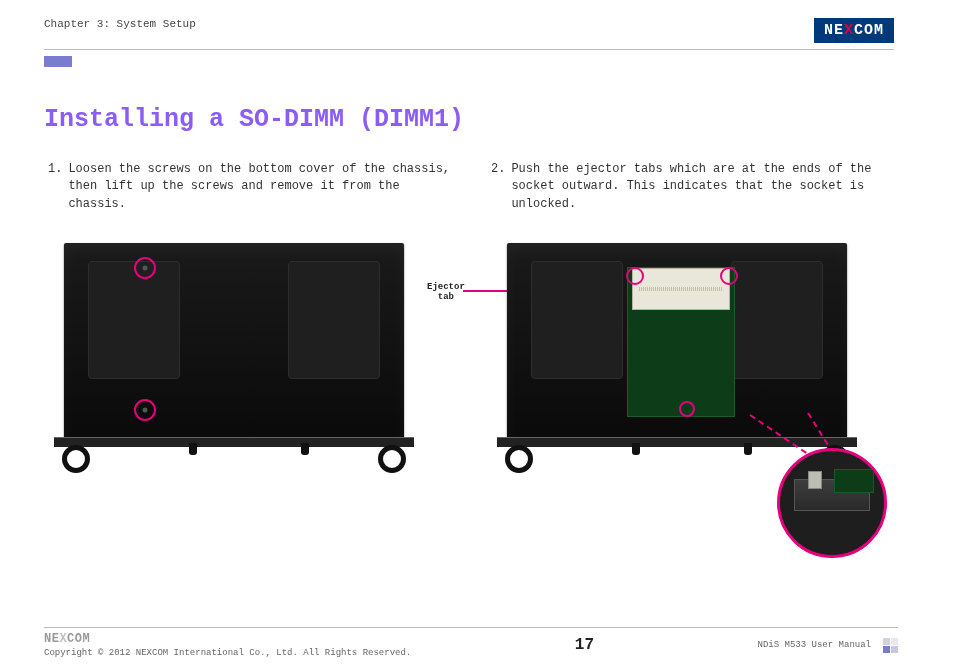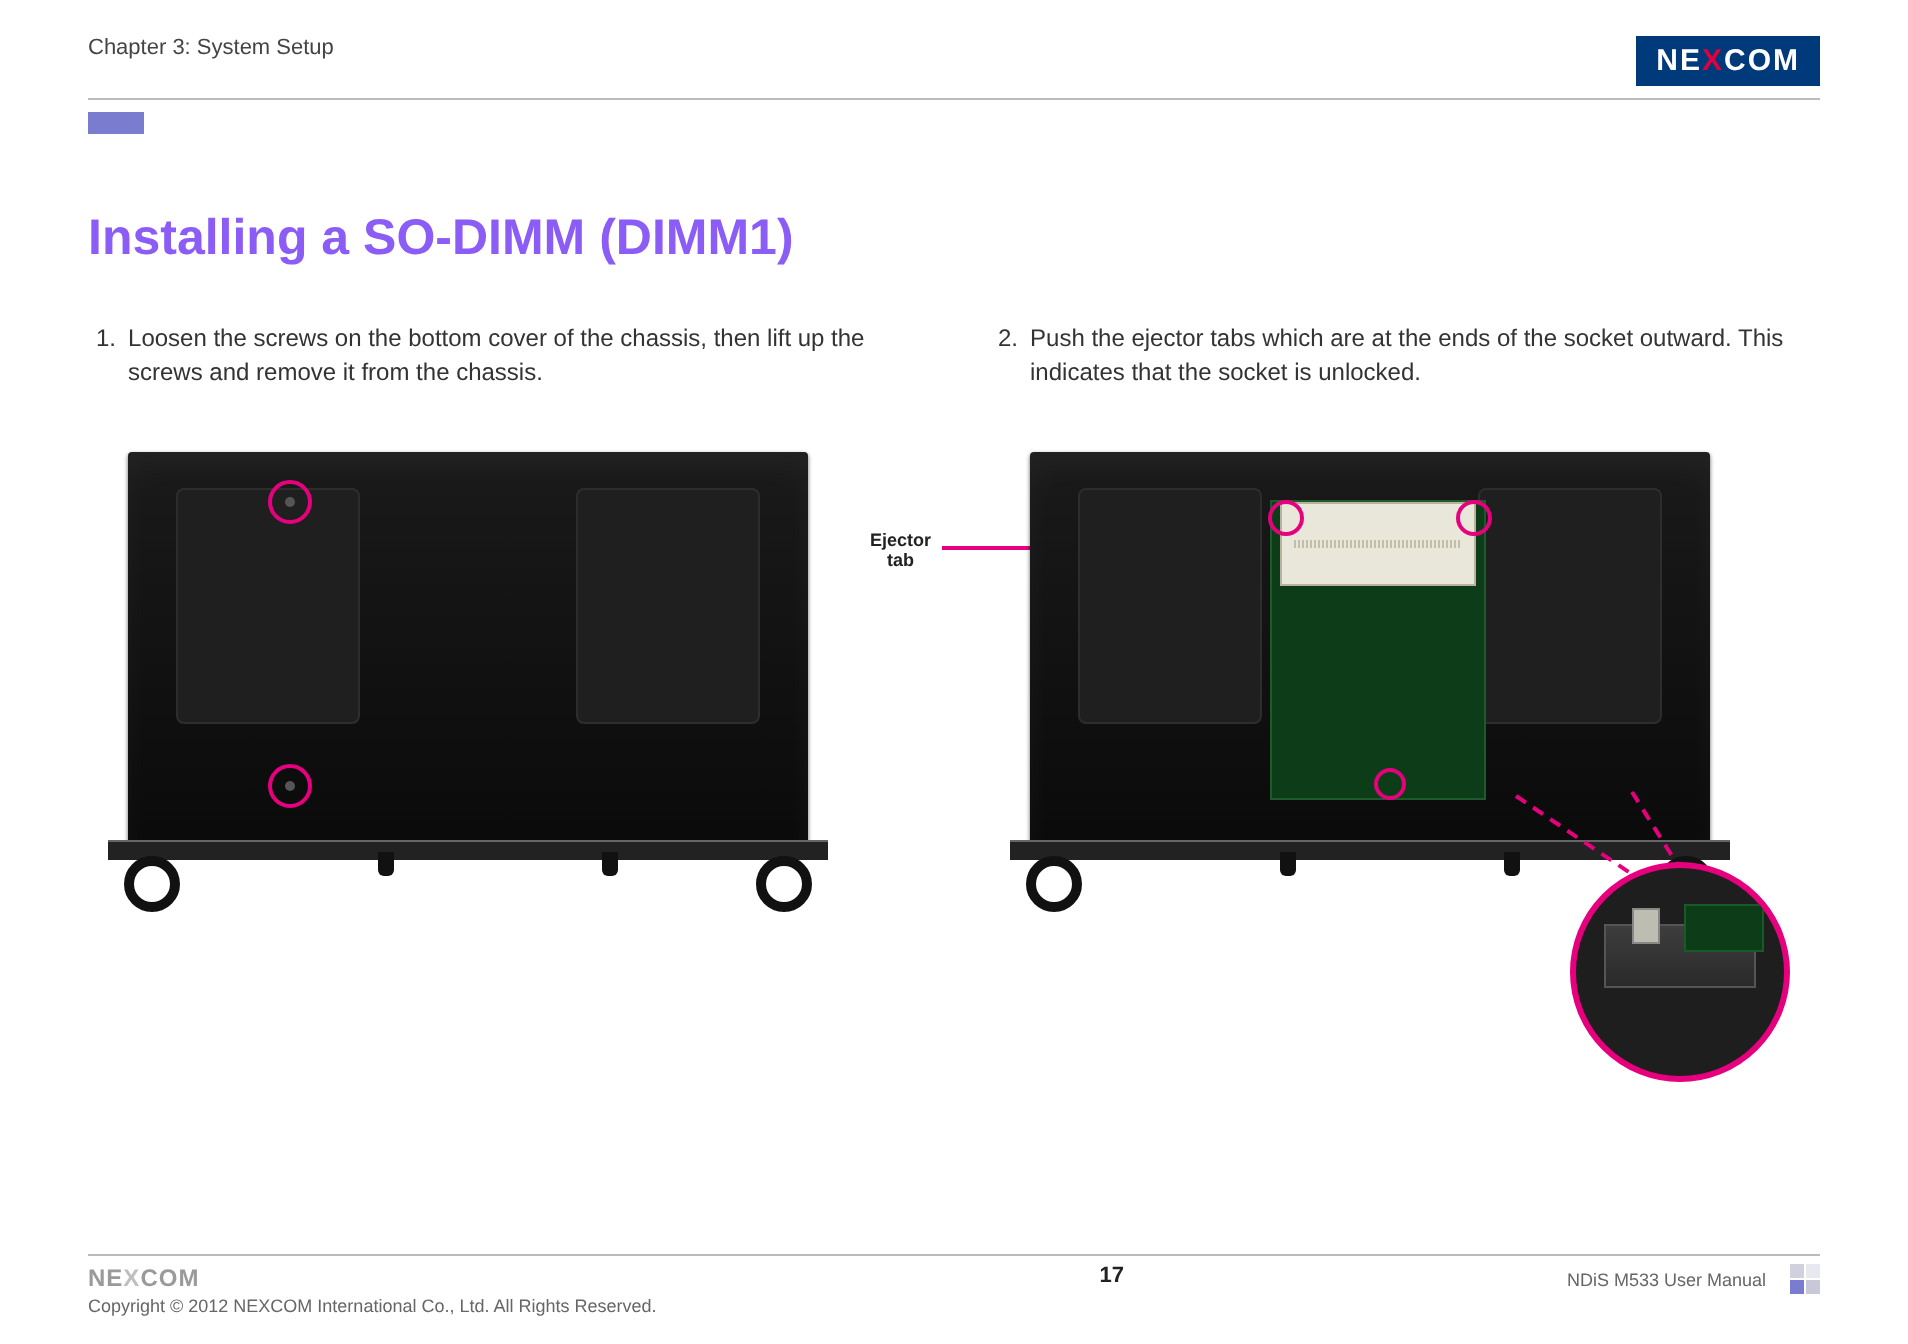--- a/index.html
+++ b/index.html
@@ -7,22 +7,23 @@
     width: 954px;
     height: 672px;
     font-family: Arial, Helvetica, sans-serif;
     background: #fff;
     position: relative;
     color: #333;
   }
   .page {
     width: 100%;
     height: 100%;
-    padding: 18px 44px 16px 44px;
+    padding: 18px 60px 16px 44px;
     position: relative;
+    font-family: Liberation Mono, monospace;
   }
   
   .header {
     display: flex;
     justify-content: space-between;
     align-items: flex-start;
     padding-bottom: 6px;
     border-bottom: 1px solid #bbb;
   }
   .chapter {
@@ -234,39 +235,39 @@
   .latch-spot{
     position:absolute;
     width:16px; height:16px;
     border:2px solid #e6007e;
     border-radius:50%;
     left:172px; top:158px;
   }
   
   .footer {
     position: absolute;
-    left: 44px; right: 44px; bottom: 14px;
+    left: 44px; right: 56px; bottom: 14px;
     border-top: 1px solid #bbb;
     padding-top: 4px;
     display: flex;
     justify-content: space-between;
-    align-items: flex-start;
+    align-items: center;
     font-size: 9px;
     color: #666;
   }
   .footer .logo-bot {
     color: #9a9a9a;
     font-weight: bold;
     font-size: 12px;
     letter-spacing: 0.5px;
     margin-bottom: 2px;
   }
   .footer .logo-bot .x { color: #bfbfbf; }
   .pagenum {
-    font-size: 11px;
+    font-size: 16px;
     font-weight: bold;
     color: #222;
   }
   .footer-mark {
     width: 15px; height: 15px;
     display: grid;
     grid-template-columns: 1fr 1fr;
     grid-template-rows: 1fr 1fr;
     gap:1px;
   }

